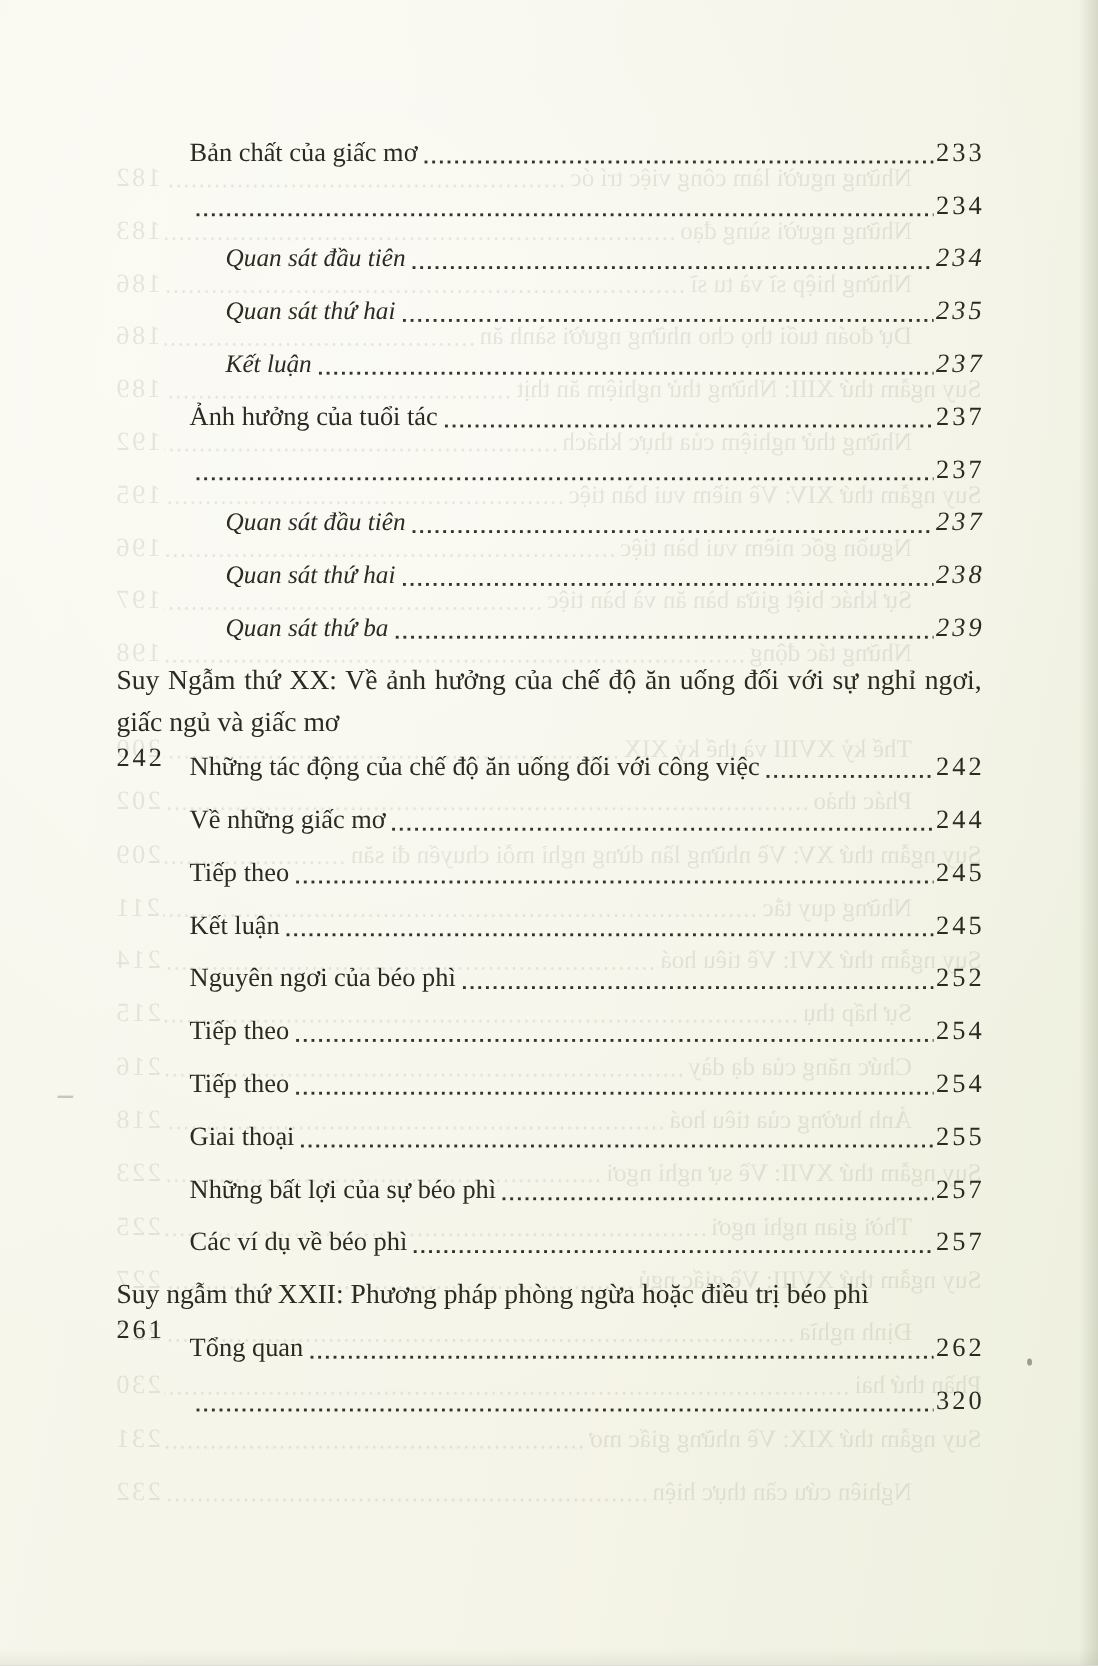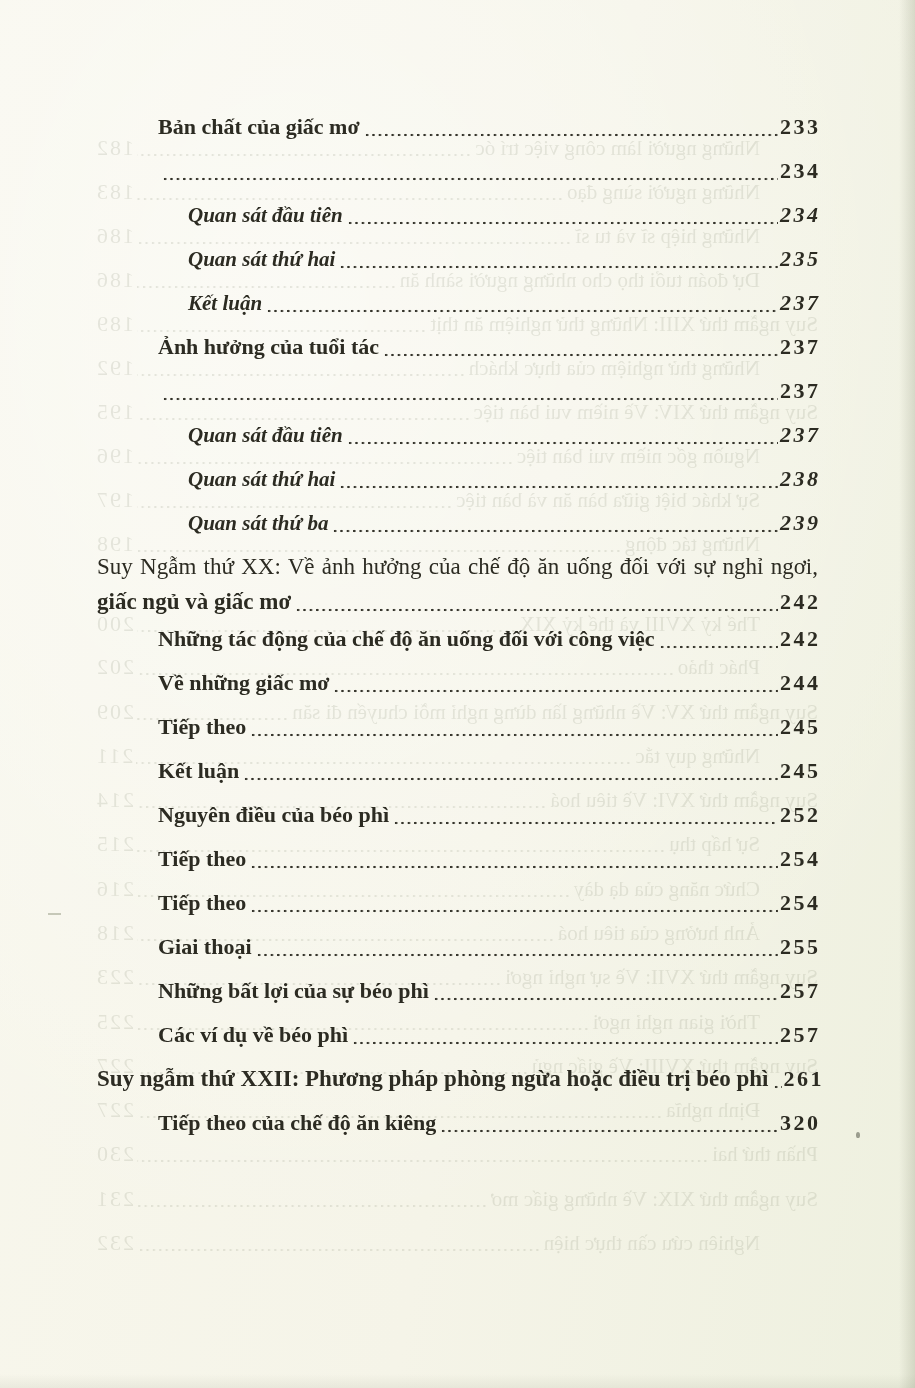--- a/index.html
+++ b/index.html
@@ -30,23 +30,22 @@
     background-size:6.4px 4px;background-repeat:repeat-x;
   }
   .ghost .pagenum{letter-spacing:2px;margin-right:-2px;}
   
   .toc{position:absolute;top:114px;left:97px;width:721px;z-index:2;}
   .entry{margin:0;}
   .row{
     display:flex;align-items:flex-start;
     height:26px;line-height:26px;margin-bottom:18px;
     white-space:nowrap;
-    font-weight:bold;
-  }
-  .row.lvl1{font-size:23px;}
+  }
+  .row.lvl1{font-size:23px;flex-direction:column;}
   .row.lvl2{padding-left:61px;font-size:22px;}
   .row.lvl3{padding-left:91px;font-size:21px;font-style:italic;}
   .wrap1{
     height:26px;line-height:26px;margin-bottom:9px;
     font-size:23px;
     text-align:justify;text-align-last:justify;
   }
   .entry.wrapped .row{margin-bottom:11px;}
   .label{flex:0 0 auto;}
   .leader{
@@ -352,21 +351,21 @@
       <span class="label">Kết luận</span>
       <span class="leader"></span>
       <span class="pagenum">245</span>
     </div>
   </div>
 
 
   <div class="entry">
 
     <div class="row lvl2">
-      <span class="label">Nguyên điều của béo phì</span>
+      <span class="label">Nguyên ngơi của béo phì</span>
       <span class="leader"></span>
       <span class="pagenum">252</span>
     </div>
   </div>
 
   <div class="entry">
 
     <div class="row lvl2">
       <span class="label">Tiếp theo</span>
       <span class="leader"></span>
@@ -412,25 +411,32 @@
 
   <div class="entry">
 
     <div class="row lvl1">
       <span class="label">Suy ngẫm thứ XXII: Phương pháp phòng ngừa hoặc điều trị béo phì</span>
       <span class="leader"></span>
       <span class="pagenum">261</span>
     </div>
   </div>
 
-
-  <div class="entry">
-
-    <div class="row lvl2">
-      <span class="label">Tiếp theo của chế độ ăn kiêng</span>
+  <div class="entry">
+
+    <div class="row lvl2">
+      <span class="label">Tổng quan</span>
+      <span class="leader"></span>
+      <span class="pagenum">262</span>
+    </div>
+  </div>
+
+  <div class="entry">
+
+    <div class="row lvl2">
       <span class="leader"></span>
       <span class="pagenum">320</span>
     </div>
   </div>
 </div>
   <div class="edge-right"></div>
   <div class="edge-bottom"></div>
   <div class="speck"></div>
   <div class="dash"></div>
 </div>

